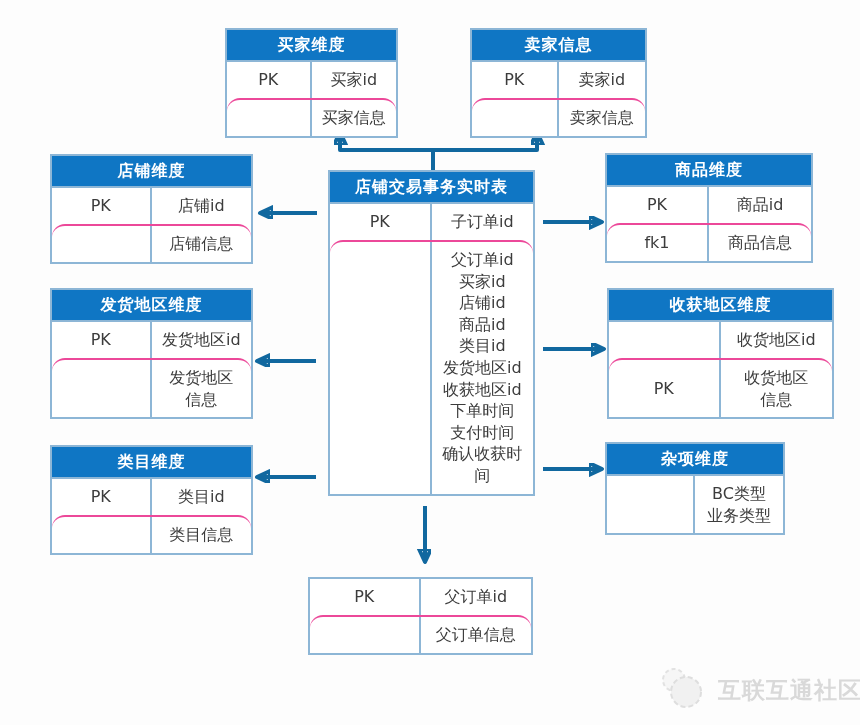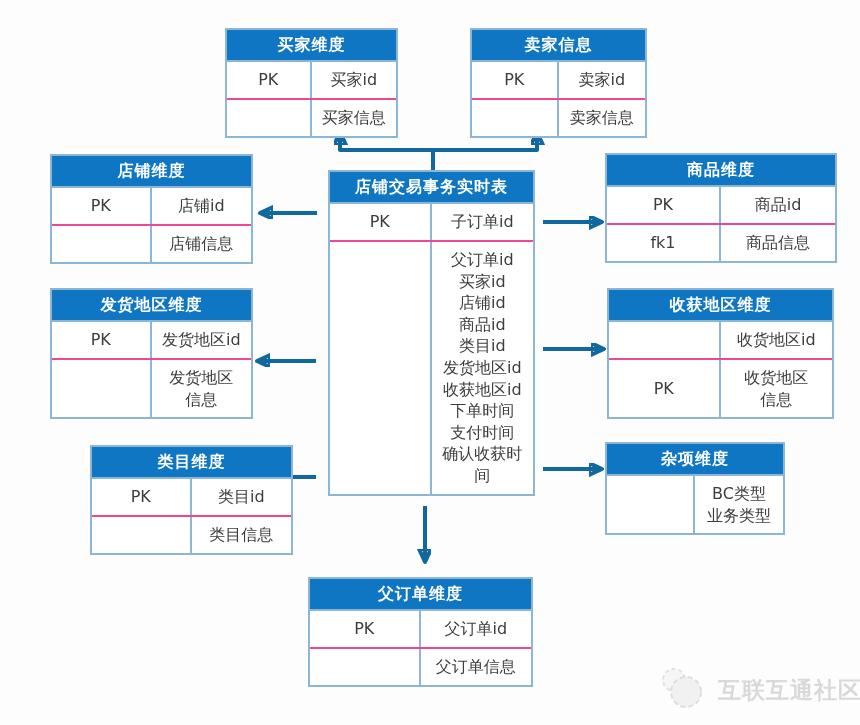--- a/index.html
+++ b/index.html
@@ -7,21 +7,21 @@
     position:relative;width:860px;height:725px;background:#fdfdfd;
     font-family:"DejaVu Sans","Liberation Sans",sans-serif;overflow:hidden;
   }
   .connectors{position:absolute;left:0;top:0;width:860px;height:725px;pointer-events:none;}
   .connectors path{fill:none;stroke:#11689f;stroke-width:4;stroke-linejoin:round;}
   .tbl{position:absolute;background:#ffffff;border:2px solid #8db6d6;box-sizing:border-box;}
   .tbl-title{
     background:#0f76c4;color:#ffffff;text-align:center;font-size:16px;font-weight:bold;
     padding:5px 2px 4px 2px;letter-spacing:1px;border-bottom:2px solid #8db6d6;
   }
-  .row{display:flex;}
+  .row{display:flex;border-radius:13px;}
   .row + .row{border-top:2px solid #ec4899;}
   .cell{
     flex:1 1 50%;display:flex;align-items:center;justify-content:center;
     font-size:16px;color:#3c3c3c;line-height:1.35;padding:7px 3px;
     white-space:pre-line;text-align:center;box-sizing:border-box;min-height:36px;
   }
   .cell.key{border-right:2px solid #8db6d6;}
   .row.attrs .cell{min-height:241px;}
   .watermark{
     position:absolute;left:658px;top:664px;display:flex;align-items:center;gap:8px;
@@ -94,33 +94,33 @@
       <div class="cell key">PK</div>
       <div class="cell">发货地区id</div>
     </div>
     <div class="row">
       <div class="cell key"></div>
       <div class="cell">发货地区
 信息</div>
     </div>
   </div>
 
-  <div class="tbl" style="left:50px;top:445px;width:203px;margin-left:40px;">
+  <div class="tbl" style="left:50px;top:445px;width:203px;">
     <div class="tbl-title">类目维度</div>
     <div class="row">
       <div class="cell key">PK</div>
       <div class="cell">类目id</div>
     </div>
     <div class="row">
       <div class="cell key"></div>
       <div class="cell">类目信息</div>
     </div>
   </div>
 
-  <div class="tbl" style="left:605px;top:153px;width:232px;">
+  <div class="tbl" style="left:605px;top:153px;width:208px;">
     <div class="tbl-title">商品维度</div>
     <div class="row">
       <div class="cell key">PK</div>
       <div class="cell">商品id</div>
     </div>
     <div class="row">
       <div class="cell key">fk1</div>
       <div class="cell">商品信息</div>
     </div>
   </div>
@@ -141,21 +141,20 @@
   <div class="tbl" style="left:605px;top:442px;width:180px;">
     <div class="tbl-title">杂项维度</div>
     <div class="row">
       <div class="cell key"></div>
       <div class="cell">BC类型
 业务类型</div>
     </div>
   </div>
 
   <div class="tbl" style="left:308px;top:577px;width:225px;">
-    <div class="tbl-title">父订单维度</div>
     <div class="row">
       <div class="cell key">PK</div>
       <div class="cell">父订单id</div>
     </div>
     <div class="row">
       <div class="cell key"></div>
       <div class="cell">父订单信息</div>
     </div>
   </div>
 

